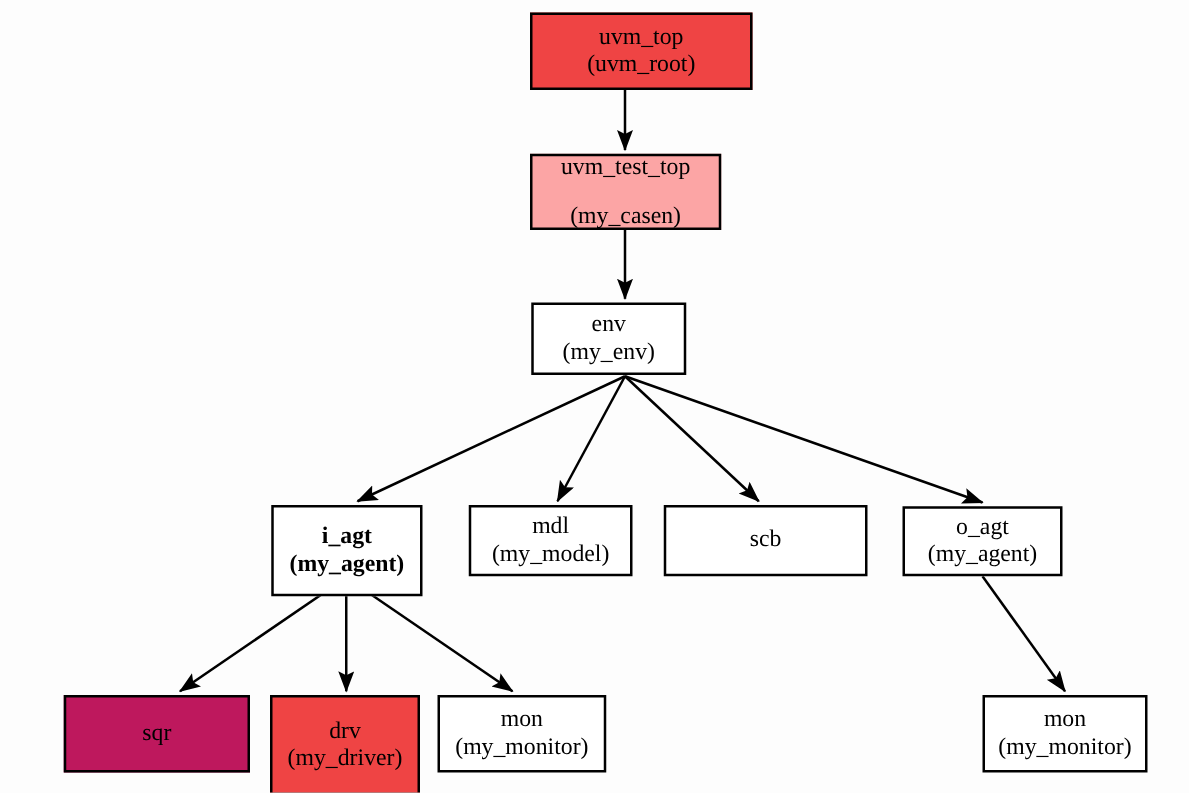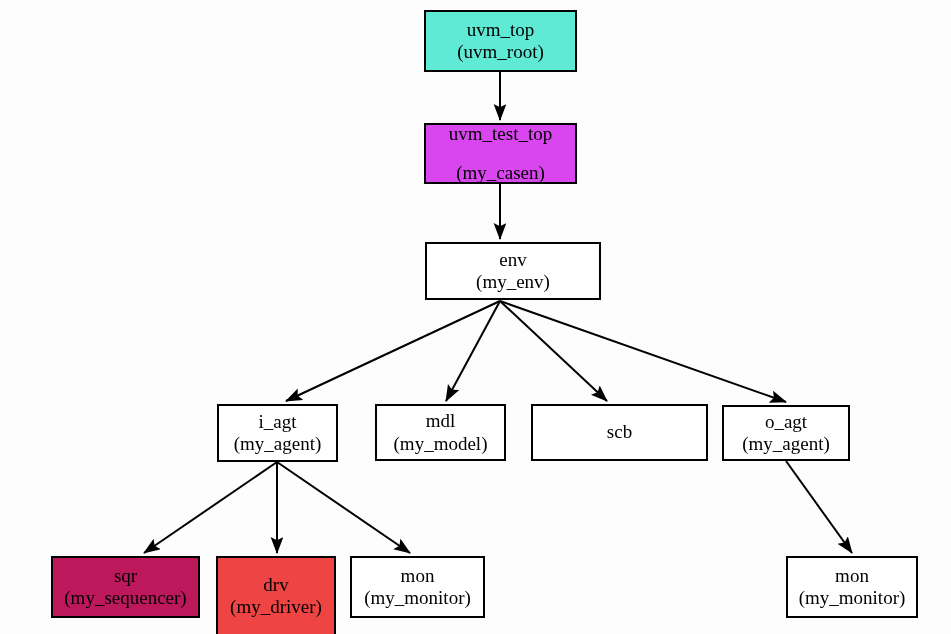--- a/index.html
+++ b/index.html
@@ -66,50 +66,49 @@
         <line x1="500" y1="301" x2="607" y2="401"></line>
         <line x1="500" y1="301" x2="786" y2="402"></line>
         <line x1="277" y1="462" x2="144" y2="553"></line>
         <line x1="277" y1="462" x2="277" y2="553"></line>
         <line x1="277" y1="462" x2="410" y2="553"></line>
         <line x1="786" y1="461" x2="852" y2="553"></line>
       </g>
   </svg>
 
   <div id="nodes-group">
-      <div class="node" style="left: 424px; top: 10px; width: 153px; height: 62px; border-color: rgb(0, 0, 0); background: #5eead4;">
+      <div class="node" style="left: 424px; top: 10px; width: 178px; height: 62px; border-color: rgb(0, 0, 0); background: #ef4444;">
         <div class="inst">uvm_top</div>
         <div class="cls">(uvm_root)</div>
       </div>
-      <div class="node" style="left: 424px; top: 123px; width: 153px; height: 61px; border-color: rgb(0, 0, 0); background: #d946ef; gap: 16px;">
+      <div class="node" style="left: 424px; top: 123px; width: 153px; height: 61px; border-color: rgb(0, 0, 0); background: #fca5a5; gap: 16px;">
         <div class="inst">uvm_test_top</div>
         <div class="cls">(my_casen)</div>
       </div>
-      <div class="node" style="left: 425px; top: 242px; width: 176px; height: 58px; border-color: rgb(0, 0, 0); background: rgb(255, 255, 255);">
+      <div class="node" style="left: 425px; top: 242px; width: 124px; height: 58px; border-color: rgb(0, 0, 0); background: rgb(255, 255, 255);">
         <div class="inst">env</div>
         <div class="cls">(my_env)</div>
       </div>
-      <div class="node" style="left: 217px; top: 404px; width: 121px; height: 58px; border-color: rgb(0, 0, 0); background: rgb(255, 255, 255);">
+      <div class="node" style="left: 217px; top: 404px; width: 121px; height: 73px; border-color: rgb(0, 0, 0); background: rgb(255, 255, 255); font-weight: bold;">
         <div class="inst">i_agt</div>
         <div class="cls">(my_agent)</div>
       </div>
       <div class="node" style="left: 375px; top: 404px; width: 131px; height: 57px; border-color: rgb(0, 0, 0); background: rgb(255, 255, 255);">
         <div class="inst">mdl</div>
         <div class="cls">(my_model)</div>
       </div>
-      <div class="node" style="left: 531px; top: 404px; width: 177px; height: 57px; border-color: rgb(0, 0, 0); background: rgb(255, 255, 255);">
+      <div class="node" style="left: 531px; top: 404px; width: 163px; height: 57px; border-color: rgb(0, 0, 0); background: rgb(255, 255, 255);">
         <div class="inst">scb</div>
       </div>
       <div class="node" style="left: 722px; top: 405px; width: 128px; height: 56px; border-color: rgb(0, 0, 0); background: rgb(255, 255, 255); align-items: center;">
         <div class="inst">o_agt</div>
         <div class="cls">(my_agent)</div>
       </div>
       <div class="node" style="left: 51px; top: 556px; width: 149px; height: 62px; border-color: rgb(0, 0, 0); background: #be185d;">
         <div class="inst">sqr</div>
-        <div class="cls">(my_sequencer)</div>
       </div>
       <div class="node" style="left: 216px; top: 556px; width: 120px; height: 80px; border-color: rgb(0, 0, 0); background: #ef4444;">
         <div class="inst">drv</div>
         <div class="cls">(my_driver)</div>
       </div>
       <div class="node" style="left: 350px; top: 556px; width: 135px; height: 62px; border-color: rgb(0, 0, 0); background: rgb(255, 255, 255);">
         <div class="inst">mon</div>
         <div class="cls">(my_monitor)</div>
       </div>
       <div class="node" style="left: 786px; top: 556px; width: 132px; height: 62px; border-color: rgb(0, 0, 0); background: rgb(255, 255, 255);">

